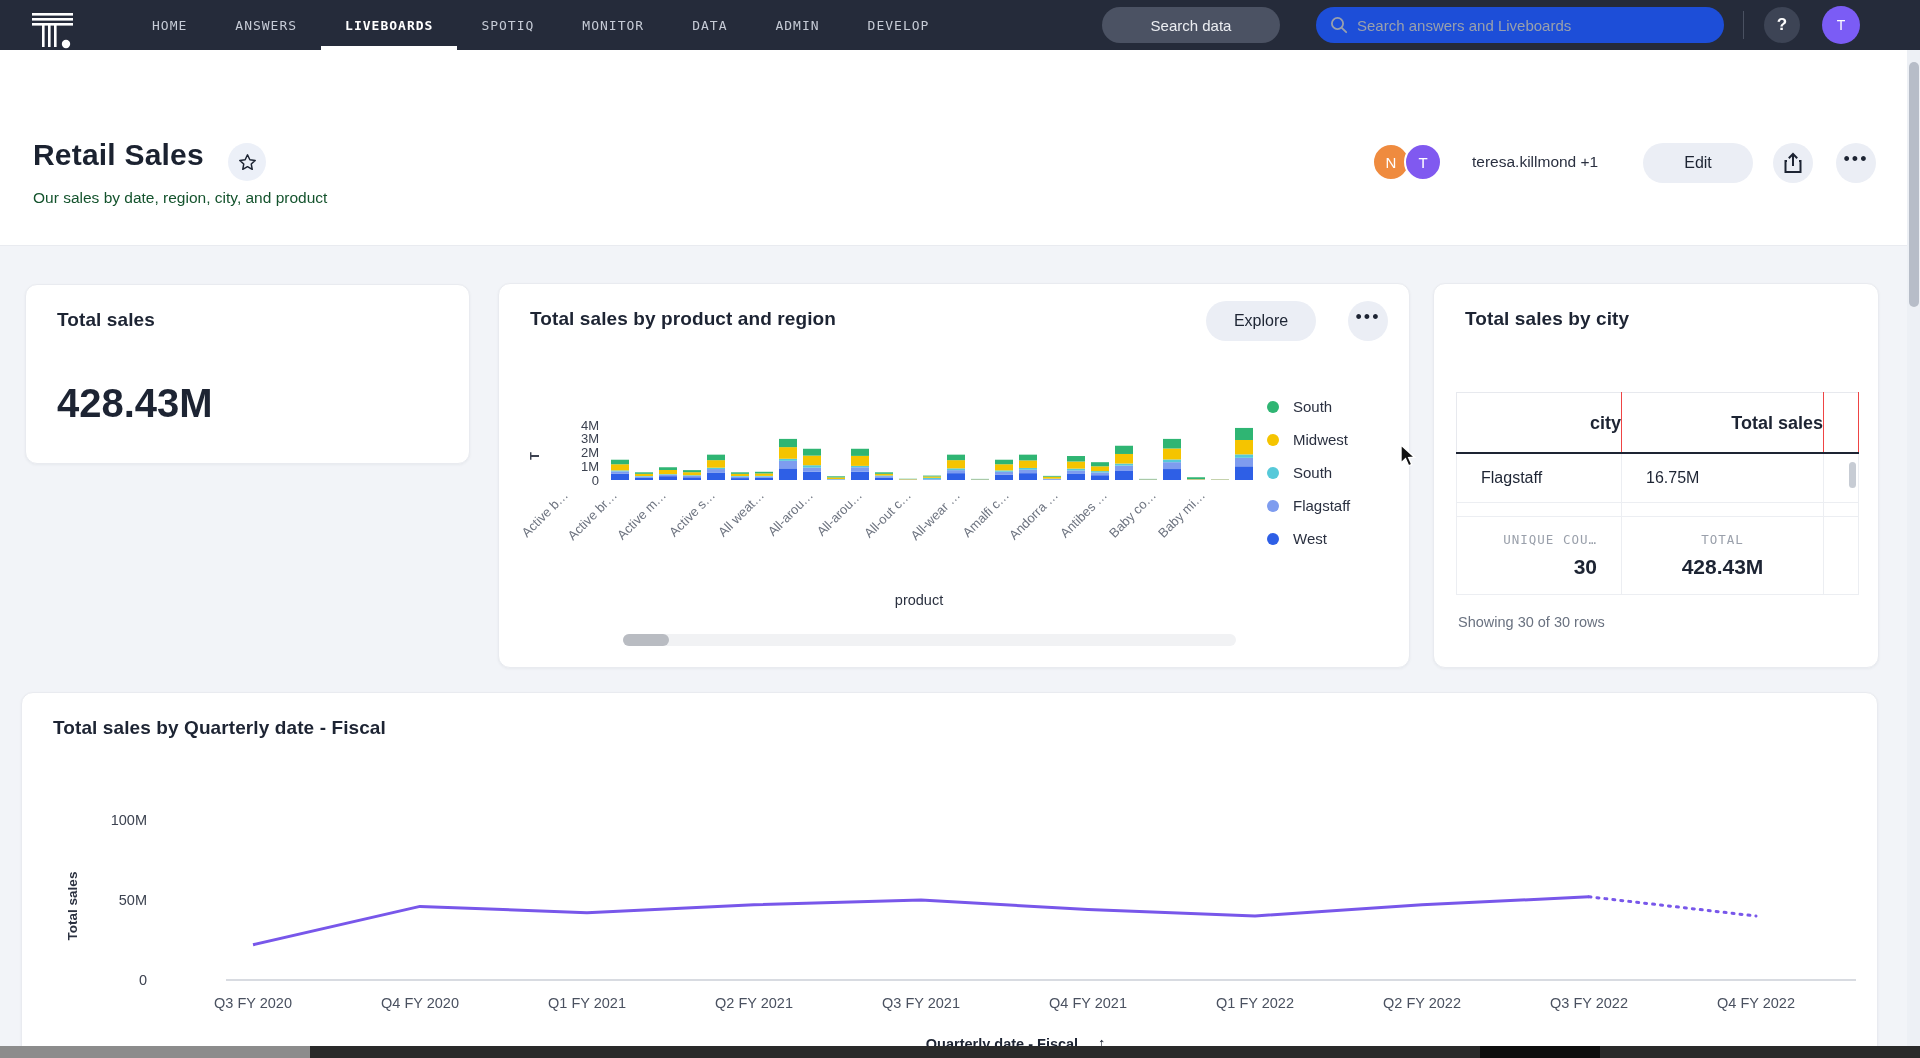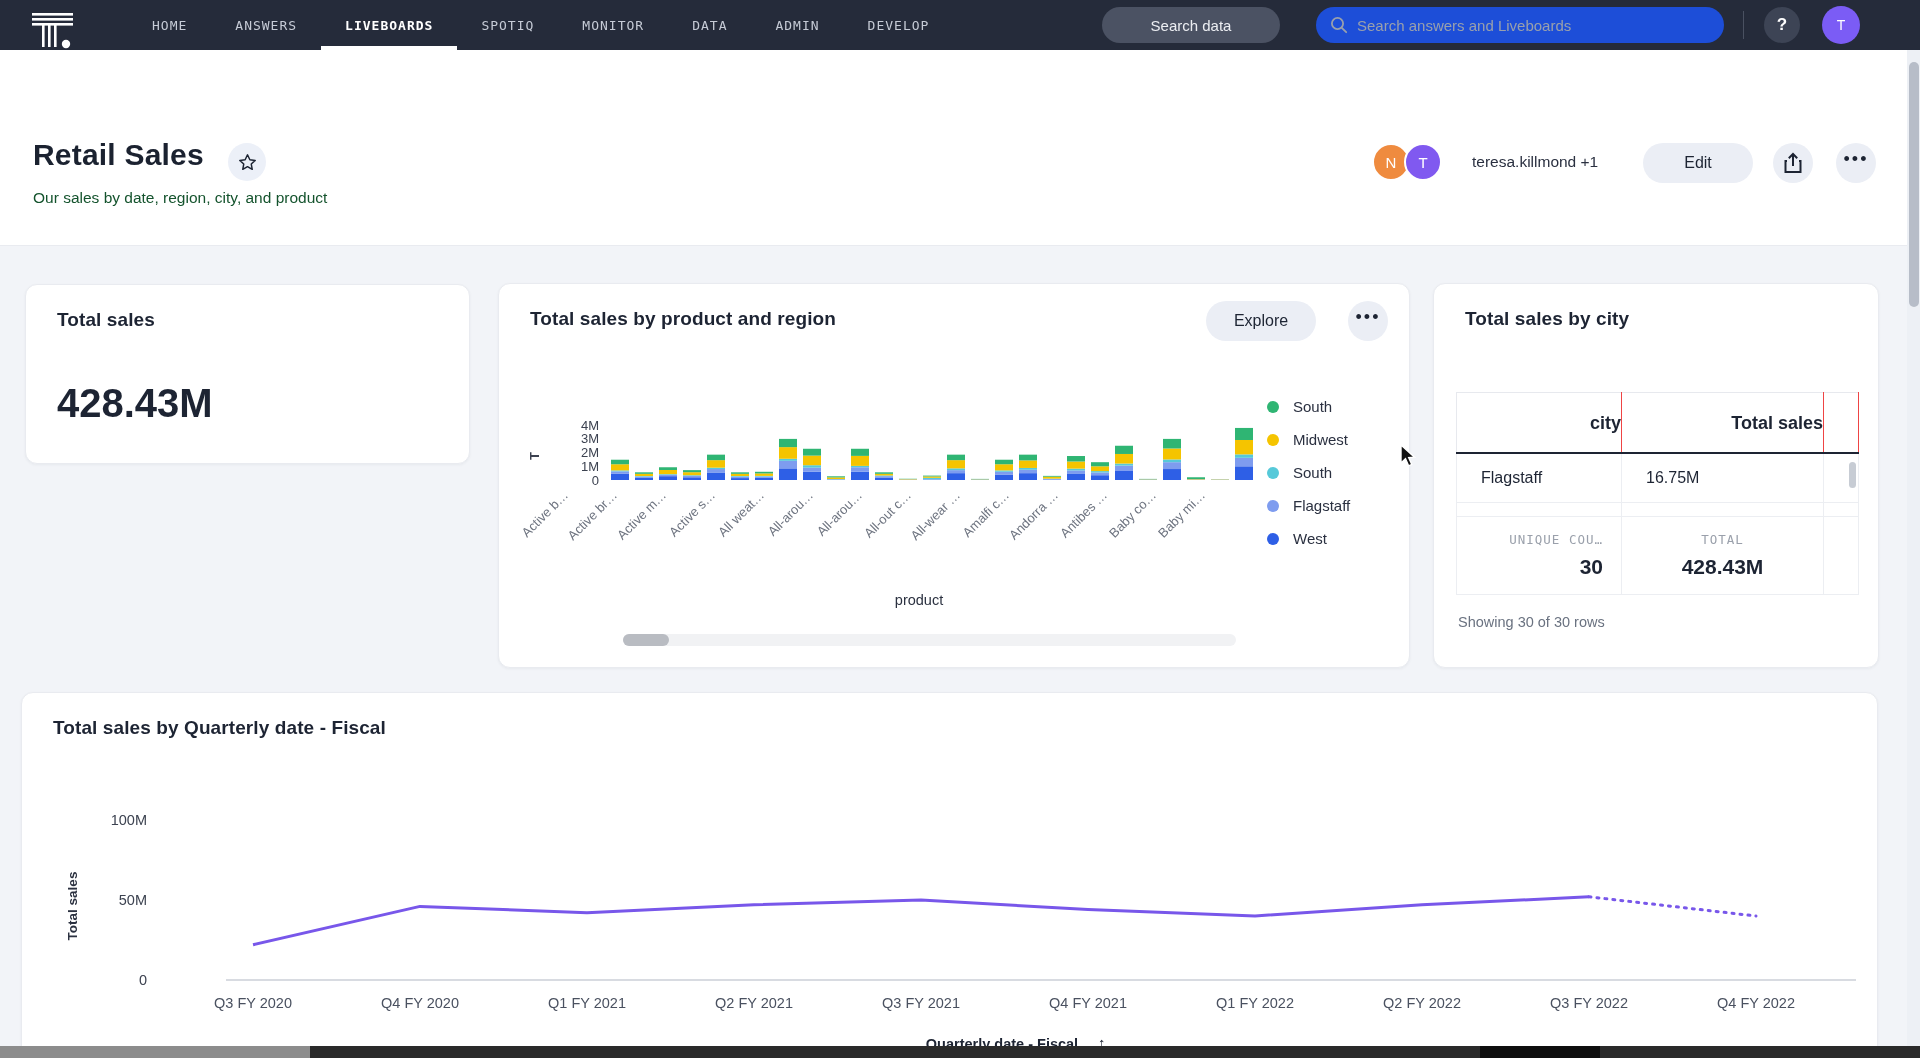--- a/index.html
+++ b/index.html
@@ -428,21 +428,21 @@
           <td></td>
         </tr>
       </tbody>
     <tbody>
       <tr class="spacer-row">
           <td></td>
           <td></td>
           <td></td>
         </tr>
       <tr>
-        <td style="text-align:right;padding-right:18px">
+        <td style="text-align:right;padding-right:24px">
           <div class="sum-label">UNIQUE COU…</div>
           <div class="sum-value">30</div>
         </td>
         <td style="text-align:center;padding-left:0">
           <div class="sum-label">TOTAL</div>
           <div class="sum-value">428.43M</div>
         </td>
         <td></td>
       </tr>
     </tbody>

